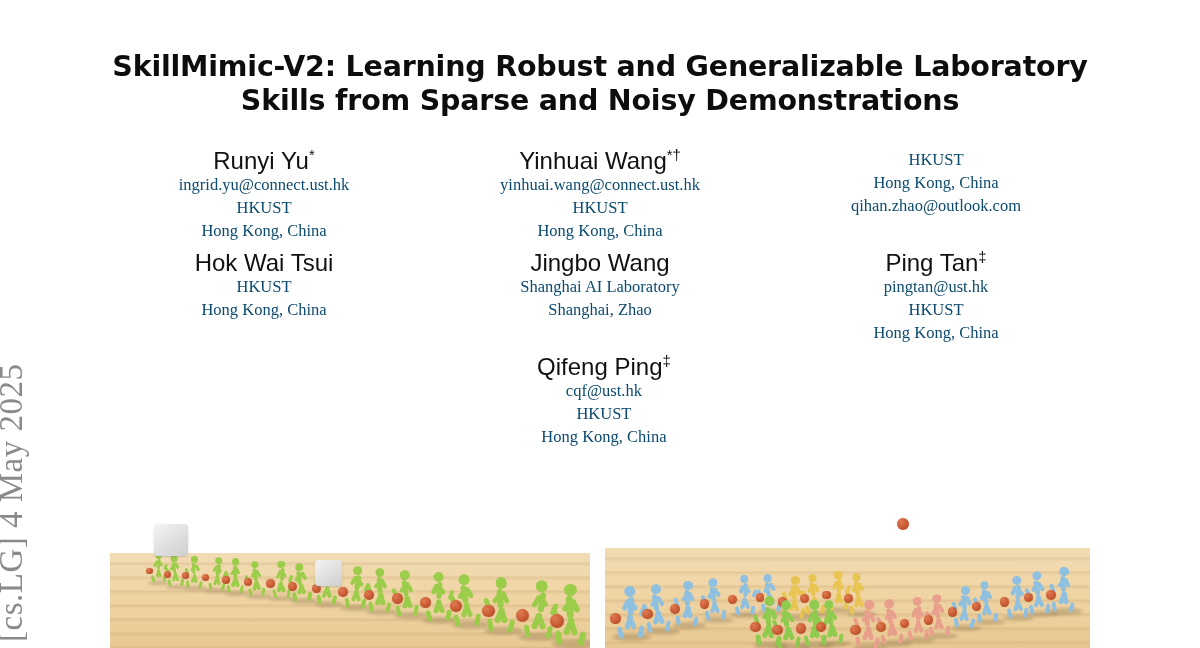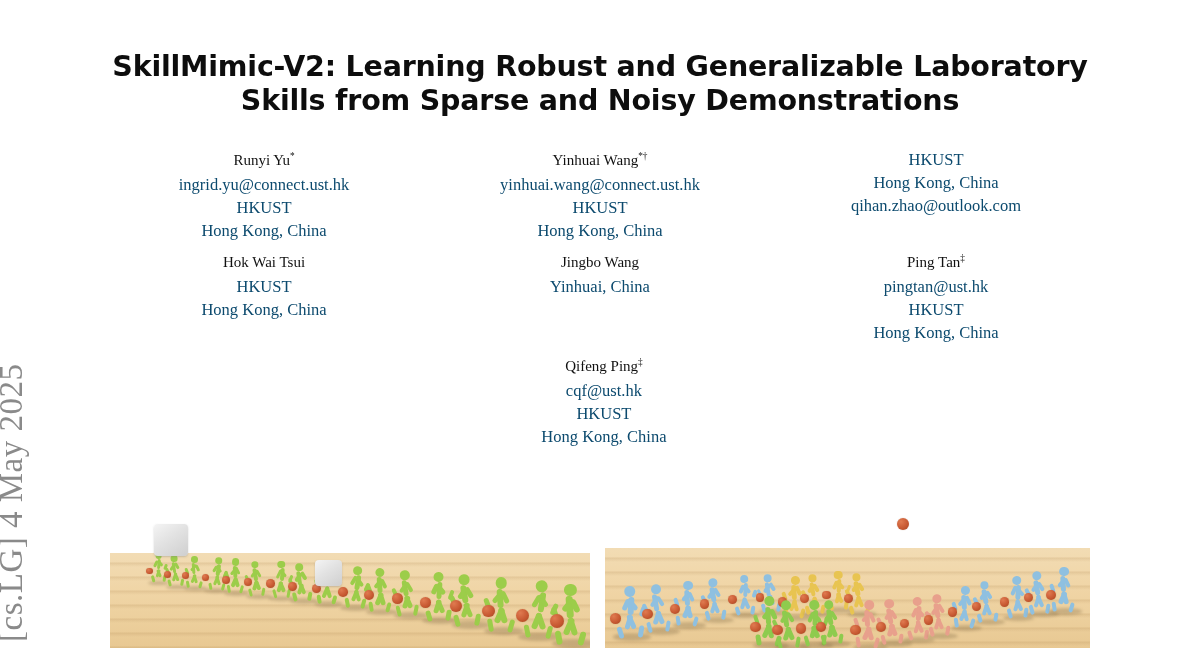--- a/index.html
+++ b/index.html
@@ -80,22 +80,22 @@
   .author-col {
     flex: 1 1 0;
     text-align: center;
     padding: 0 4px;
   }
   .author-col.center-only {
     margin: 0 auto;
     flex: 0 0 33.33%;
   }
   .author-name {
-    font-family: Liberation Serif, serif;
-    font-size: 15px;
+    font-family: Liberation Sans, sans-serif;
+    font-size: 24px;
     line-height: 25px;
     color: #111111;
     white-space: nowrap;
   }
   .author-name sup {
     font-size: 0.62em;
     vertical-align: super;
     line-height: 0;
   }
   .author-line {
@@ -217,21 +217,22 @@
     </div>
 
     <div class="author-row row-2">
       <div class="author-col">
         <div class="author-name"><span>Hok Wai Tsui</span><sup></sup></div>
         <div class="author-line">HKUST</div>
         <div class="author-line">Hong Kong, China</div>
       </div>
       <div class="author-col">
         <div class="author-name"><span>Jingbo Wang</span><sup></sup></div>
-        <div class="author-line">Yinhuai, China</div>
+        <div class="author-line">Shanghai AI Laboratory</div>
+        <div class="author-line">Shanghai, Zhao</div>
       </div>
       <div class="author-col">
         <div class="author-name"><span>Ping Tan</span><sup>‡</sup></div>
         <div class="author-line">pingtan@ust.hk</div>
         <div class="author-line">HKUST</div>
         <div class="author-line">Hong Kong, China</div>
       </div>
     </div>
 
     <div class="author-row row-3">

